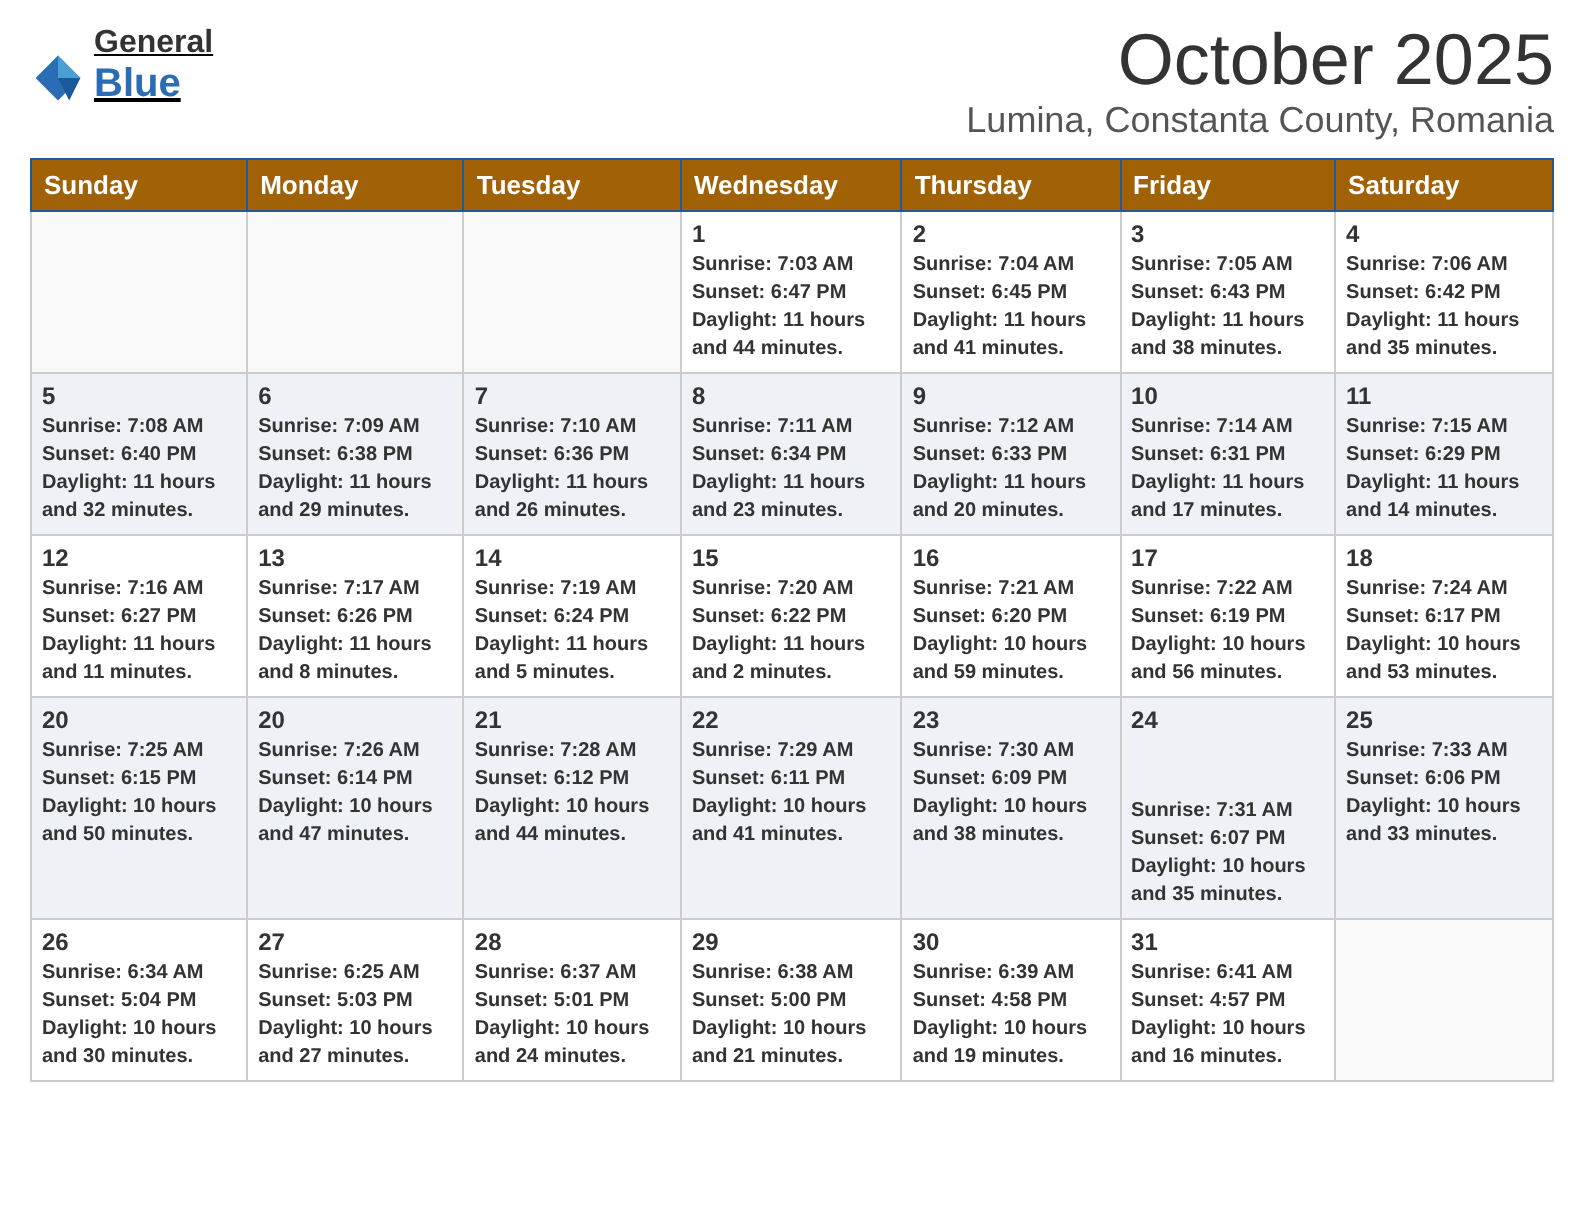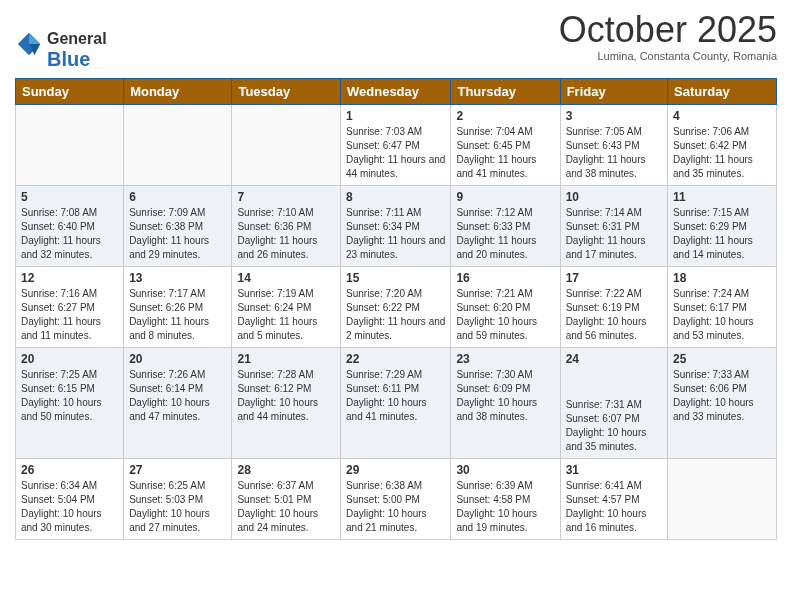--- a/index.html
+++ b/index.html
@@ -17,22 +17,23 @@
       padding: 10px 15px 15px 15px;
     }
     .header {
       display: flex;
       justify-content: space-between;
       align-items: flex-start;
       margin-bottom: 8px;
     }
     .logo {
       display: flex;
-      align-items: flex-start;
-      margin-top: 20px;
+      align-items: flex-end;
+      margin-top: 3px;
+      text-decoration: underline;
     }
     .logo-text {
       display: flex;
       flex-direction: column;
       line-height: 1.1;
     }
     .logo-general {
       font-size: 16px;
       font-weight: bold;
       color: #333;
@@ -50,21 +51,21 @@
     .title-section {
       text-align: right;
     }
     .month-title {
       font-size: 36px;
       font-weight: normal;
       color: #333;
       line-height: 1.1;
     }
     .location {
-      font-size: 11px;
+      font-size: 18px;
       color: #555;
     }
     .calendar {
       width: 100%;
       border-collapse: collapse;
       border: 1px solid #ccc;
     }
     .calendar th {
       background-color: #a16207;
       color: #fff;
@@ -93,20 +94,21 @@
     .day-number {
       font-weight: bold;
       font-size: 12px;
       display: block;
       margin-bottom: 2px;
     }
     .day-info {
       font-size: 10px;
       line-height: 1.4;
       color: #333;
+      font-weight: bold;
     }
     .empty-cell {
       background: #f9f9f9 !important;
     }
     .calendar tbody tr:nth-child(odd) td {
       background: #ffffff;
     }
     .calendar tbody tr:nth-child(even) td {
       background: #eef1f6;
     }

